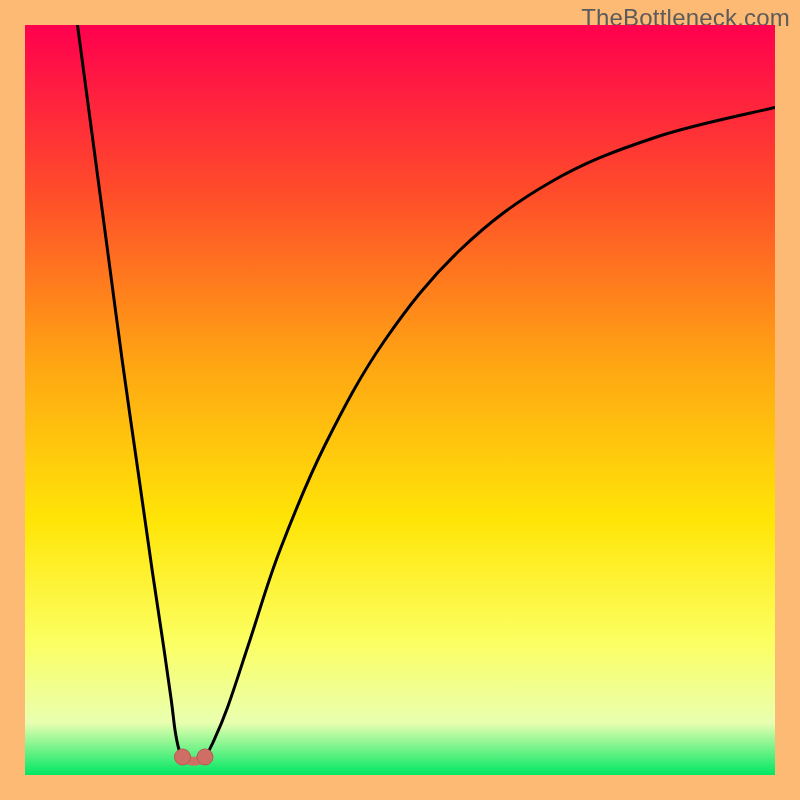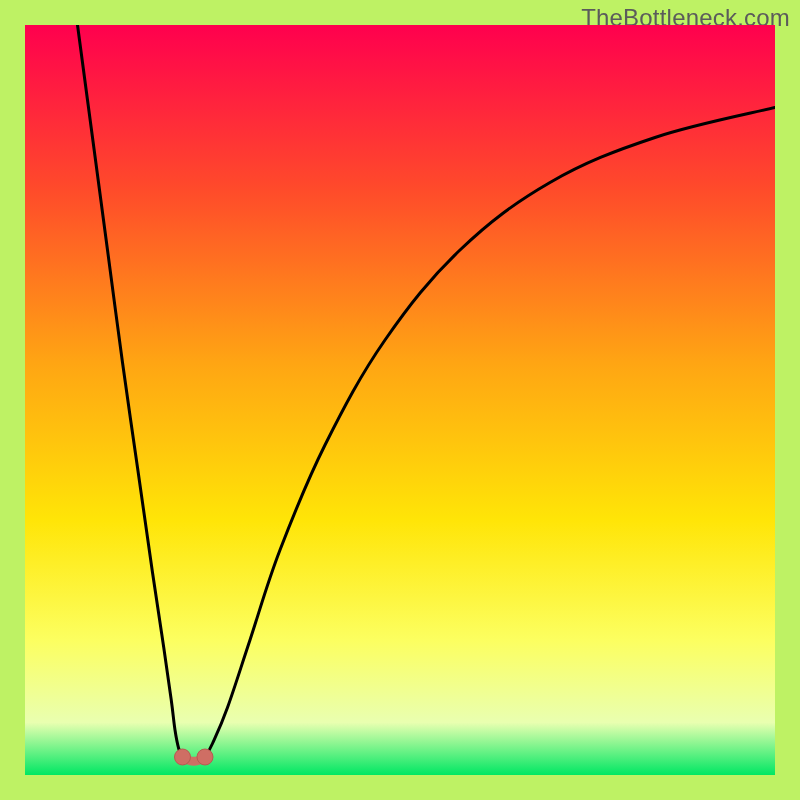--- a/index.html
+++ b/index.html
@@ -7,21 +7,21 @@
     padding: 0;
     width: 800px;
     height: 800px;
     overflow: hidden;
     background: #000;
     font-family: Arial, Helvetica, sans-serif;
   }
   .outer {
     width: 800px;
     height: 800px;
-    background: #bef264;
+    background: #fdba74;
     position: relative;
   }
   .plot {
     position: absolute;
     left: 25px;
     top: 25px;
     width: 750px;
     height: 750px;
   }
   .watermark {

